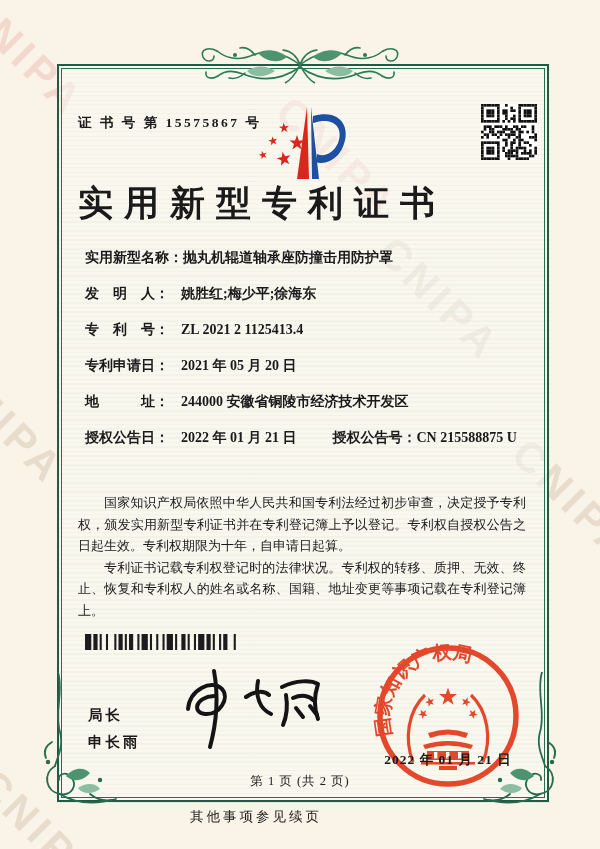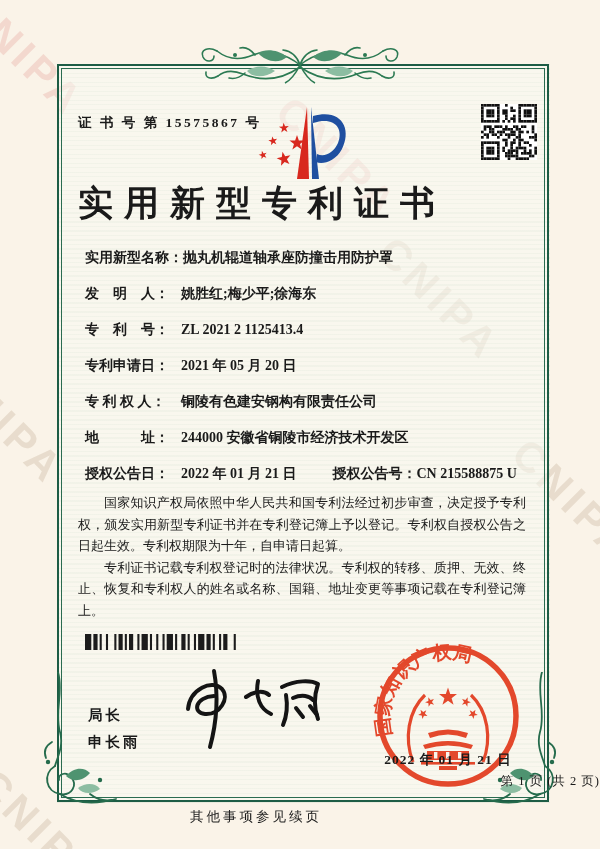--- a/index.html
+++ b/index.html
@@ -24,21 +24,21 @@
   .fields{position:absolute;left:85px;top:240px;width:450px;font-size:14px;font-weight:bold;}
   .frow{height:36px;line-height:36px;white-space:nowrap;}
   .frow .lab{display:inline-block;min-width:96px;}
   .frow .second{margin-left:36px;}
   .legal{position:absolute;left:78px;top:492px;width:448px;font-size:13px;line-height:21.5px;text-align:justify;}
   .legal p{margin:0;text-indent:2em;}
   .director{position:absolute;left:88px;font-family:"Liberation Sans",sans-serif;
             font-weight:bold;font-size:14.5px;letter-spacing:3px;margin-top:20px;}
   .sealdate{position:absolute;left:368px;top:751px;width:160px;text-align:center;
             font-size:13.5px;font-weight:bold;letter-spacing:1px;z-index:6;}
-  .pageinfo{position:absolute;left:0;top:773px;width:600px;text-align:right;font-size:12.5px;letter-spacing:1px;}
+  .pageinfo{position:absolute;left:0;top:773px;width:600px;text-align:center;font-size:12.5px;letter-spacing:1px;}
   .footnote{position:absolute;left:16px;top:808px;width:480px;text-align:center;
             font-size:13.5px;letter-spacing:3px;}
   .z2{z-index:2;} .z3{z-index:3;} .z4{z-index:4;} .z5{z-index:5;}
 </style>
 </head>
 <body>
 
 <div class="wm pink" style="left:-14px;top:-16px;">CNIPA</div>
 <div class="wm pink" style="left:300px;top:88px;">CNIPA</div>
 <div class="wm" style="left:402px;top:228px;">CNIPA</div>
@@ -353,23 +353,20 @@
   <div class="frow">
     <span class="lab">发　明　人：</span><span>姚胜红;梅少平;徐海东</span>
   </div>
   <div class="frow">
     <span class="lab">专　利　号：</span><span>ZL 2021 2 1125413.4</span>
   </div>
   <div class="frow">
     <span class="lab">专利申请日：</span><span>2021 年 05 月 20 日</span>
   </div>
   <div class="frow">
-    <span class="lab">专 利 权 人：</span><span>铜陵有色建安钢构有限责任公司</span>
-  </div>
-  <div class="frow">
     <span class="lab">地　　　址：</span><span>244000 安徽省铜陵市经济技术开发区</span>
   </div>
   <div class="frow">
     <span class="lab">授权公告日：</span><span>2022 年 01 月 21 日</span><span class="second">授权公告号：</span><span>CN 215588875 U</span>
   </div>
 </div>
 
 <div class="legal z3">
   <p>国家知识产权局依照中华人民共和国专利法经过初步审查，决定授予专利权，颁发实用新型专利证书并在专利登记簿上予以登记。专利权自授权公告之日起生效。专利权期限为十年，自申请日起算。</p>
   <p>专利证书记载专利权登记时的法律状况。专利权的转移、质押、无效、终止、恢复和专利权人的姓名或名称、国籍、地址变更等事项记载在专利登记簿上。</p>

